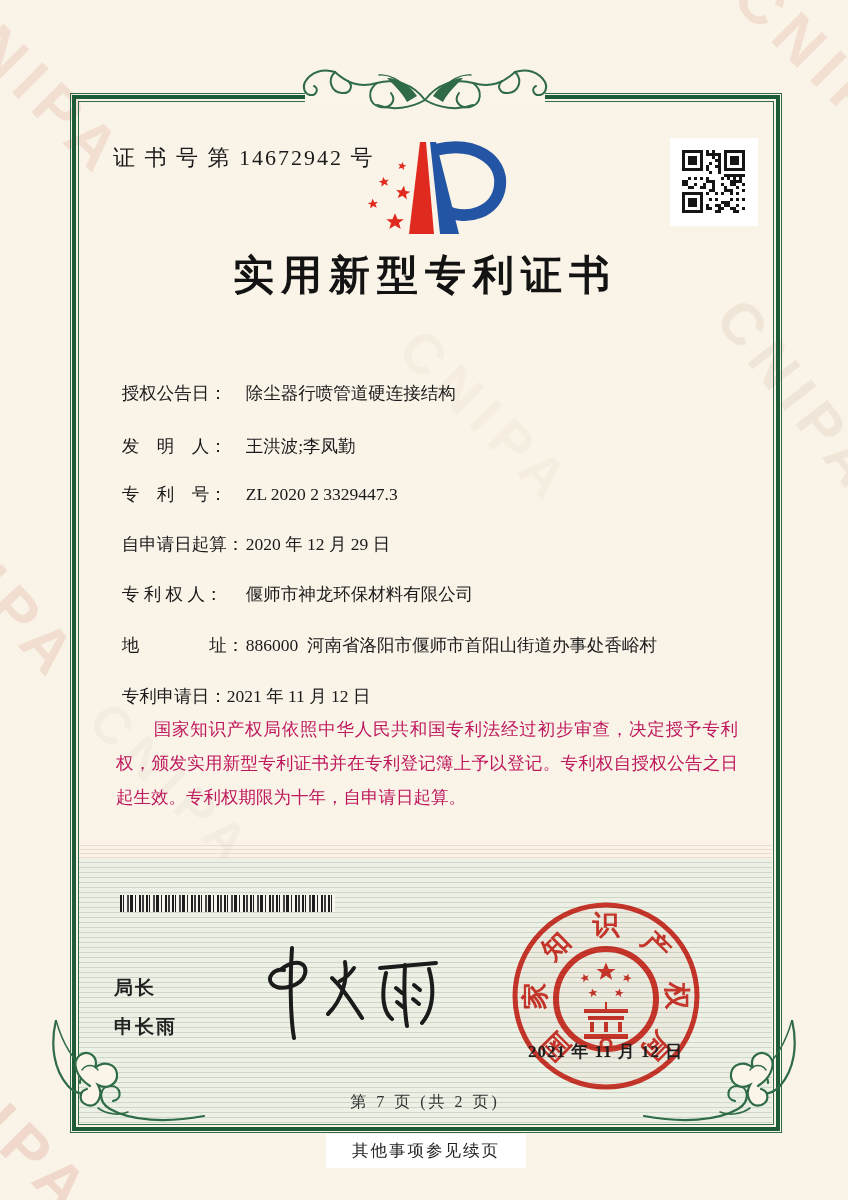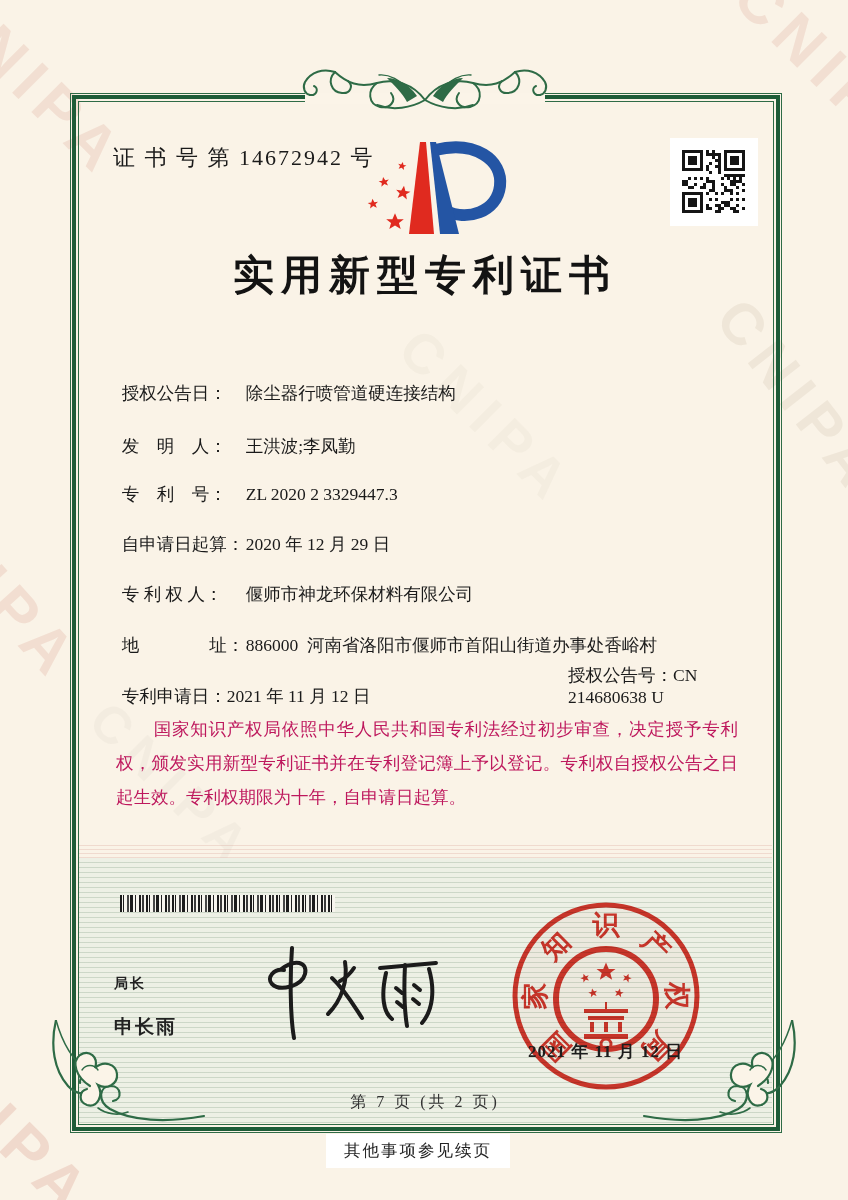--- a/index.html
+++ b/index.html
@@ -48,31 +48,31 @@
   
   .bodytext{left:104px;top:700px;width:646px;z-index:4}
   .bodytext p{margin:12px;font-size:17.5px;line-height:34px;text-indent:2.15em;text-align:justify;color:#be185d}
   
   .barcode{left:120px;top:895px;width:215px;height:17px;z-index:4;
     background:repeating-linear-gradient(90deg,
       #1c1c1c 0 2px,#f7f5ee 2px 3px,#1c1c1c 3px 4px,#f7f5ee 4px 7px,
       #474747 7px 9px,#f7f5ee 9px 10px,#1c1c1c 10px 13px,#f7f5ee 13px 15px,
       #242424 15px 16px,#f7f5ee 16px 19px,#1c1c1c 19px 21px,#f7f5ee 21px 22px,
       #3a3a3a 22px 24px,#f7f5ee 24px 26px);}
-  .officer-title{left:114px;top:975px;font-size:14px;font-weight:600;z-index:4;
+  .officer-title{left:114px;top:975px;font-size:19px;font-weight:600;z-index:4;
     font-family:"Liberation Sans","DejaVu Sans",sans-serif;color:#222;letter-spacing:2px}
   .officer-name{left:114px;top:1014px;font-size:19px;font-weight:600;z-index:4;
     font-family:"Liberation Sans","DejaVu Sans",sans-serif;color:#222;letter-spacing:2px}
   .signature{left:250px;top:940px;z-index:4}
   .seal{left:506px;top:896px;z-index:5;opacity:.93;mix-blend-mode:multiply}
   .seal-date{left:528px;top:1040px;z-index:6;font-size:17px;font-weight:600;
     letter-spacing:1px;color:#1d1d1d;white-space:pre}
   .pageno{left:70px;top:1092px;width:710px;text-align:center;z-index:4;
     font-size:16px;letter-spacing:3px;color:#333}
-  .note-strip{left:326px;top:1134px;width:184px;height:34px;background:#ffffff;z-index:4;
+  .note-strip{left:326px;top:1134px;width:200px;height:34px;background:#ffffff;z-index:4;
     text-align:center;line-height:34px;font-size:16.5px;letter-spacing:2px;color:#222}
 </style>
 </head>
 <body>
 
 <span class="wm" style="left:-28px;top:-28px;color:#f2dfd2">CNIPA</span>
 <span class="wm" style="left:770px;top:-40px;color:#f2dfd2">CNIPA</span>
 <span class="wm" style="left:756px;top:286px;color:#efe6d8;font-size:58px;transform:rotate(52deg)">CNIPA</span>
 <span class="wm" style="left:-64px;top:470px;color:#f2ded1;transform:rotate(48deg)">CNIPA</span>
 <span class="wm" style="left:-60px;top:1012px;color:#f0d9cc">CNIPA</span>
@@ -257,21 +257,20 @@
 </div>
 <div class="frow" style="top:561px">
   <span class="flabel">专 利 权 人：</span><span class="fvalue">偃师市神龙环保材料有限公司</span>
 </div>
 <div class="frow" style="top:612px">
   <span class="flabel">地　　　　址：</span><span class="fvalue">886000  河南省洛阳市偃师市首阳山街道办事处香峪村</span>
 </div>
 
 <div class="frow" style="top:663px">
   <span>专利申请日：</span><span class="fvalue">2021 年 11 月 12 日</span>
-  <span class="grant2"><span>授权公告号：</span><span class="fvalue">CN 214680638 U</span></span>
 </div>
 
 <div class="abs bodytext">
   <p>国家知识产权局依照中华人民共和国专利法经过初步审查，决定授予专利权，颁发实用新型专利证书并在专利登记簿上予以登记。专利权自授权公告之日起生效。专利权期限为十年，自申请日起算。</p>
 </div>
 
 <div class="abs barcode"></div>
 
 <div class="abs officer-title">局长</div>
 <div class="abs officer-name">申长雨</div>

